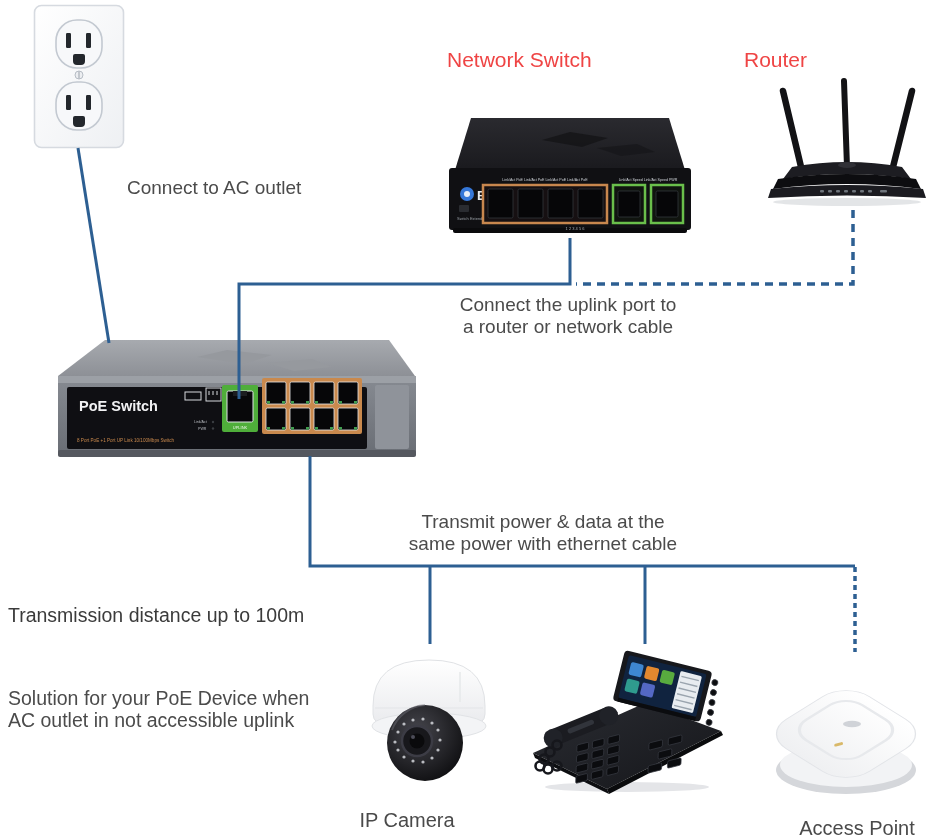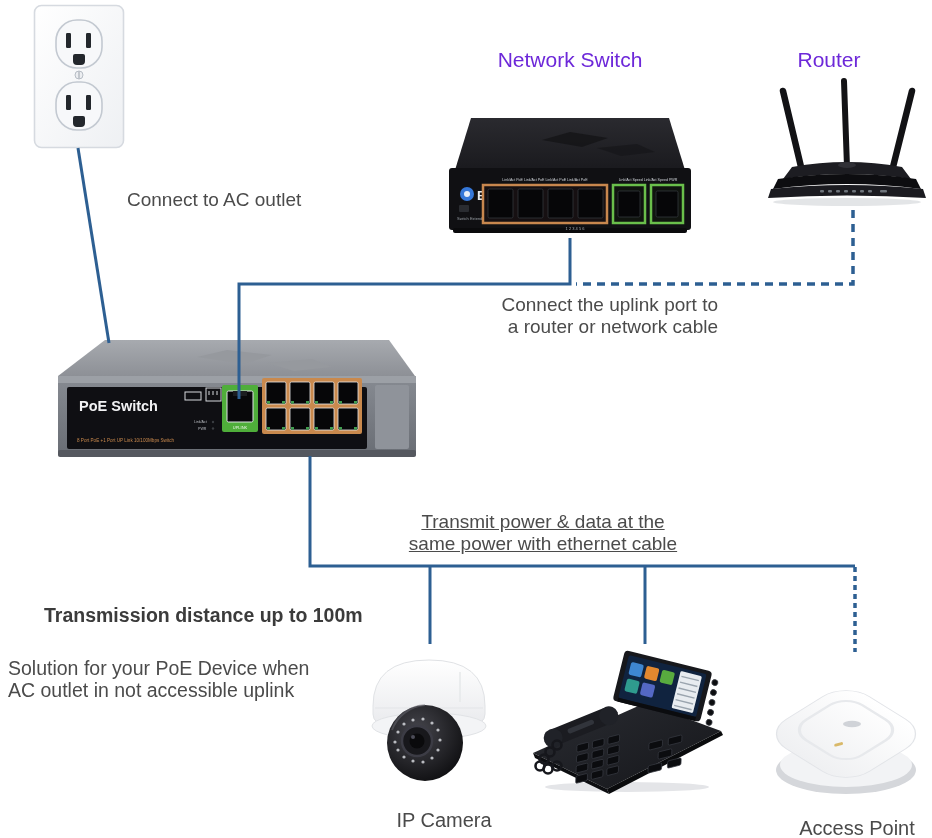--- a/index.html
+++ b/index.html
@@ -18,30 +18,29 @@
     line-height:22px;
   }
   .caption{
     position:absolute;
     color:#4a4a4a;
     font-size:20px;
     text-align:center;
   }
   .title{
     position:absolute;
-    color:#6d28d9;
+    color:#ef4444;
     font-size:21px;
-    text-align:center;
+    text-align:left;
   }
   .heading{
     position:absolute;
     color:#3b3b3b;
     font-size:19.5px;
-    font-weight:bold;
-    margin-left:36px;
+    font-weight:normal;
   }
   .body-note{
     position:absolute;
     color:#4b4b4b;
     font-size:19.5px;
     line-height:21.5px;
   }
   svg{display:block;}
   #wires{pointer-events:none;}
 </style>
@@ -387,38 +386,38 @@
       <path d="M853,210 L853,284 L576,284" stroke-dasharray="8 6"></path>
 
       <path d="M855,567 L855,652" stroke-dasharray="5 4"></path>
     </g>
   </svg>
 
   <div class="title" style="left:447px;top:48px;width:246px;">Network Switch</div>
 
   <div class="title" style="left:744px;top:48px;width:170px;">Router</div>
 
-  <div class="note" style="left:127px;top:189px;text-align:right;">Connect to AC outlet</div>
-
-  <div class="note" style="left:418px;top:294px;width:300px;text-align:right;">
+  <div class="note" style="left:127px;top:177px;text-align:right;">Connect to AC outlet</div>
+
+  <div class="note" style="left:418px;top:294px;width:300px;text-align:center;">
     <div>Connect the uplink port to</div>
     <div>a router or network cable</div>
   </div>
 
-  <div class="note" style="left:393px;top:511px;width:300px;text-align:center;text-decoration:underline;">
+  <div class="note" style="left:393px;top:511px;width:300px;text-align:center;">
     <div>Transmit power &amp; data at the</div>
     <div>same power with ethernet cable</div>
   </div>
 
   <div class="heading" style="left:8px;top:604px;">Transmission distance up to 100m</div>
 
-  <div class="body-note" style="left:8px;top:658px;">
+  <div class="body-note" style="left:8px;top:688px;">
     <div>Solution for your PoE Device when</div>
     <div>AC outlet in not accessible uplink</div>
   </div>
 
-  <div class="caption" style="left:369px;top:809px;width:150px;">IP Camera</div>
+  <div class="caption" style="left:332px;top:809px;width:150px;">IP Camera</div>
 
   <div class="caption" style="left:561px;top:838px;width:150px;">IP Phone</div>
 
   <div class="caption" style="left:782px;top:817px;width:150px;">Access Point</div>
 
 </div>
 
 </body></html>

